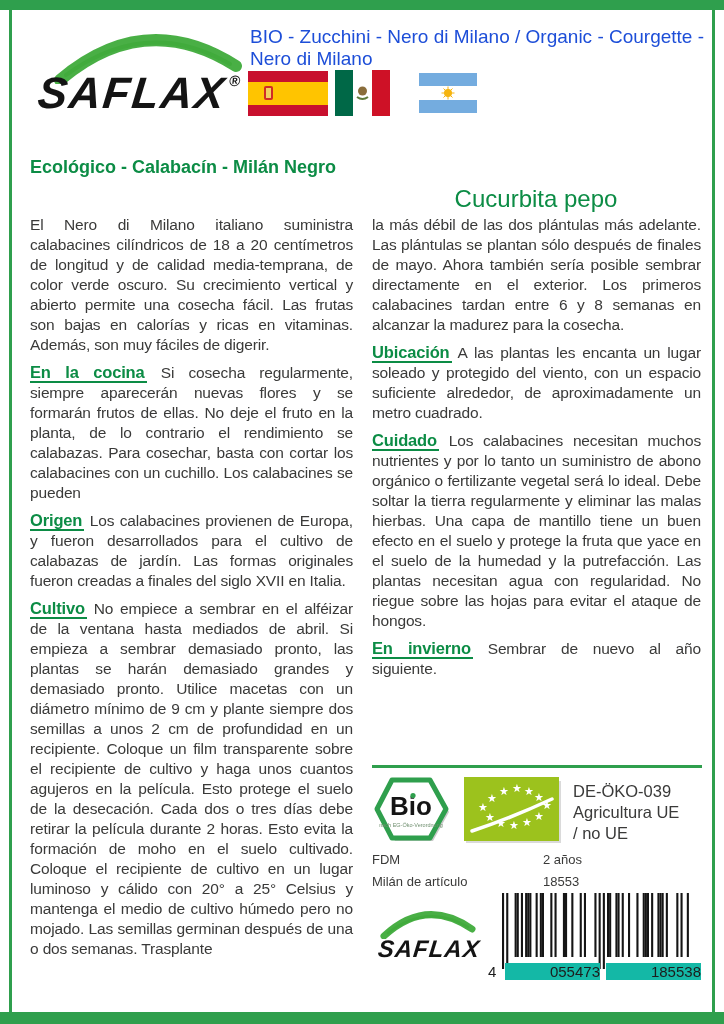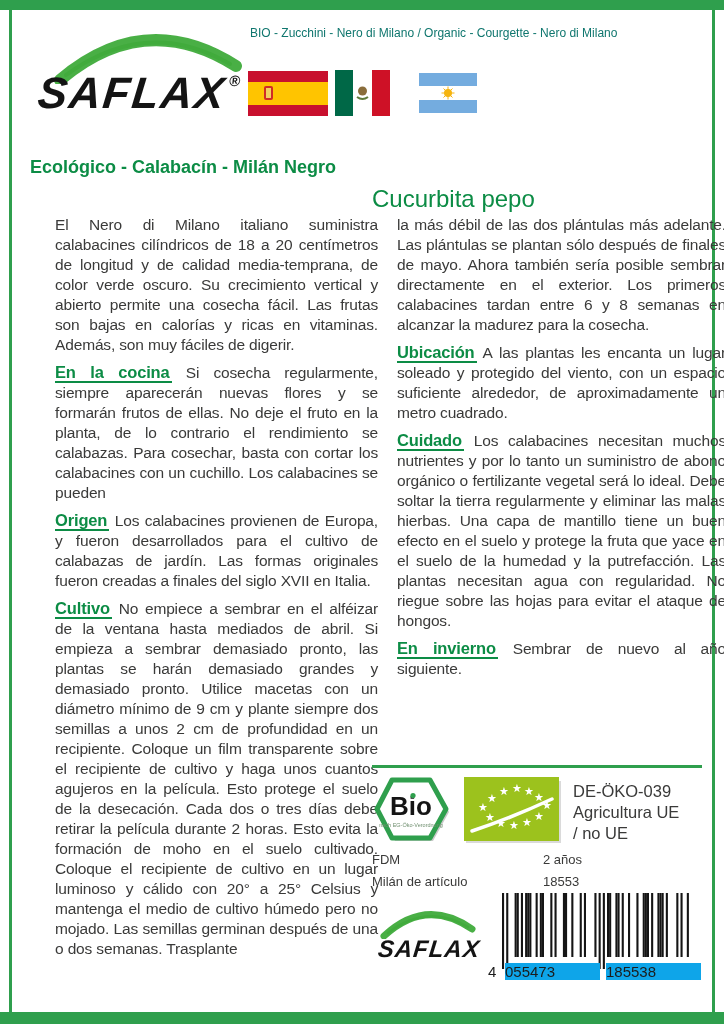--- a/index.html
+++ b/index.html
@@ -19,53 +19,53 @@
   .bar-bottom{position:absolute;left:0;top:1012px;width:724px;height:12px;background:var(--frame-green);}
   .edge-left{position:absolute;left:9px;top:10px;width:3px;height:1002px;background:var(--frame-green);}
   .edge-right{position:absolute;left:712px;top:10px;width:3px;height:1002px;background:var(--frame-green);}
 
   
   .logo-big{position:absolute;left:38px;top:20px;width:210px;height:110px;}
   .logo-big svg.arc{display:block;margin-left:12px;}
   .wordmark{font-weight:bold;font-style:italic;font-size:44px;letter-spacing:2px;color:#141414;
             transform:skewX(-6deg);margin-top:-16px;white-space:nowrap;}
   .wordmark .reg{font-size:15px;font-style:normal;vertical-align:22px;letter-spacing:0;margin-left:2px;}
-  .product-line{position:absolute;left:250px;top:26px;width:456px;font-size:12px;color:#0f766e;}
+  .product-line{position:absolute;left:250px;top:26px;width:456px;font-size:19px;color:#1d4ed8;}
   .flag{position:absolute;display:block;}
   .flag-es{left:248px;top:71px;}
   .flag-mx{left:335px;top:70px;}
   .flag-ar{left:419px;top:73px;}
 
   
   .title{position:absolute;left:30px;top:157px;font-size:18px;font-weight:bold;color:var(--head-green);}
-  .latin{position:absolute;left:372px;top:185px;width:328px;text-align:left;font-size:24px;color:var(--head-green);}
+  .latin{position:absolute;left:372px;top:185px;width:328px;text-align:center;font-size:24px;color:var(--head-green);}
 
   
   .col{position:absolute;top:215px;width:323px;font-size:15.5px;line-height:20px;letter-spacing:-0.15px;
-       text-align:justify;hyphens:auto;margin-left:25px;-webkit-hyphens:auto;}
+       text-align:justify;hyphens:auto;-webkit-hyphens:auto;}
   .col p{margin:0 0 7px 0;}
   .col-left{left:30px;}
   .col-right{left:372px;width:329px;}
   .sec{color:var(--head-green);font-weight:bold;font-size:16.5px;border-bottom:2px solid var(--head-green);
        padding-right:2px;white-space:nowrap;}
 
   
   .footer-block{position:absolute;left:372px;top:765px;width:330px;}
   .foot-hr{height:3px;background:var(--frame-green);margin-bottom:9px;}
   .logos-row{display:flex;align-items:flex-start;}
   .eco-text{margin-left:12px;font-size:16.5px;line-height:21px;padding-top:4px;color:var(--body-ink);}
   .kv{display:flex;margin-top:7px;font-size:13px;gap:23px;}
   .kv .k{flex:0 0 148px;}
   .brand-barcode{position:relative;margin-top:4px;height:104px;}
   .logo-small{position:absolute;left:6px;top:12px;width:106px;}
   .logo-small .wordmark{font-size:24px;letter-spacing:1px;margin-top:-8px;}
   .barcode{position:absolute;left:116px;top:0;width:216px;}
   .barcode .digits{display:flex;font-size:15px;color:#1c1c1c;margin-top:-12px;}
   .barcode .digits .d1{flex:0 0 14px;text-align:left;background:#fff;}
-  .barcode .digits .dg{flex:1;text-align:left;background:#0ea5e9;margin:0 3px;}
+  .barcode .digits .dg{flex:1;text-align:right;background:#14b8a6;margin:0 3px;}
 </style>
 </head>
 <body>
 
 <div id="page">
 
   <div class="bar-top"></div>
   <div class="bar-bottom"></div>
   <div class="edge-left"></div>
   <div class="edge-right"></div>

